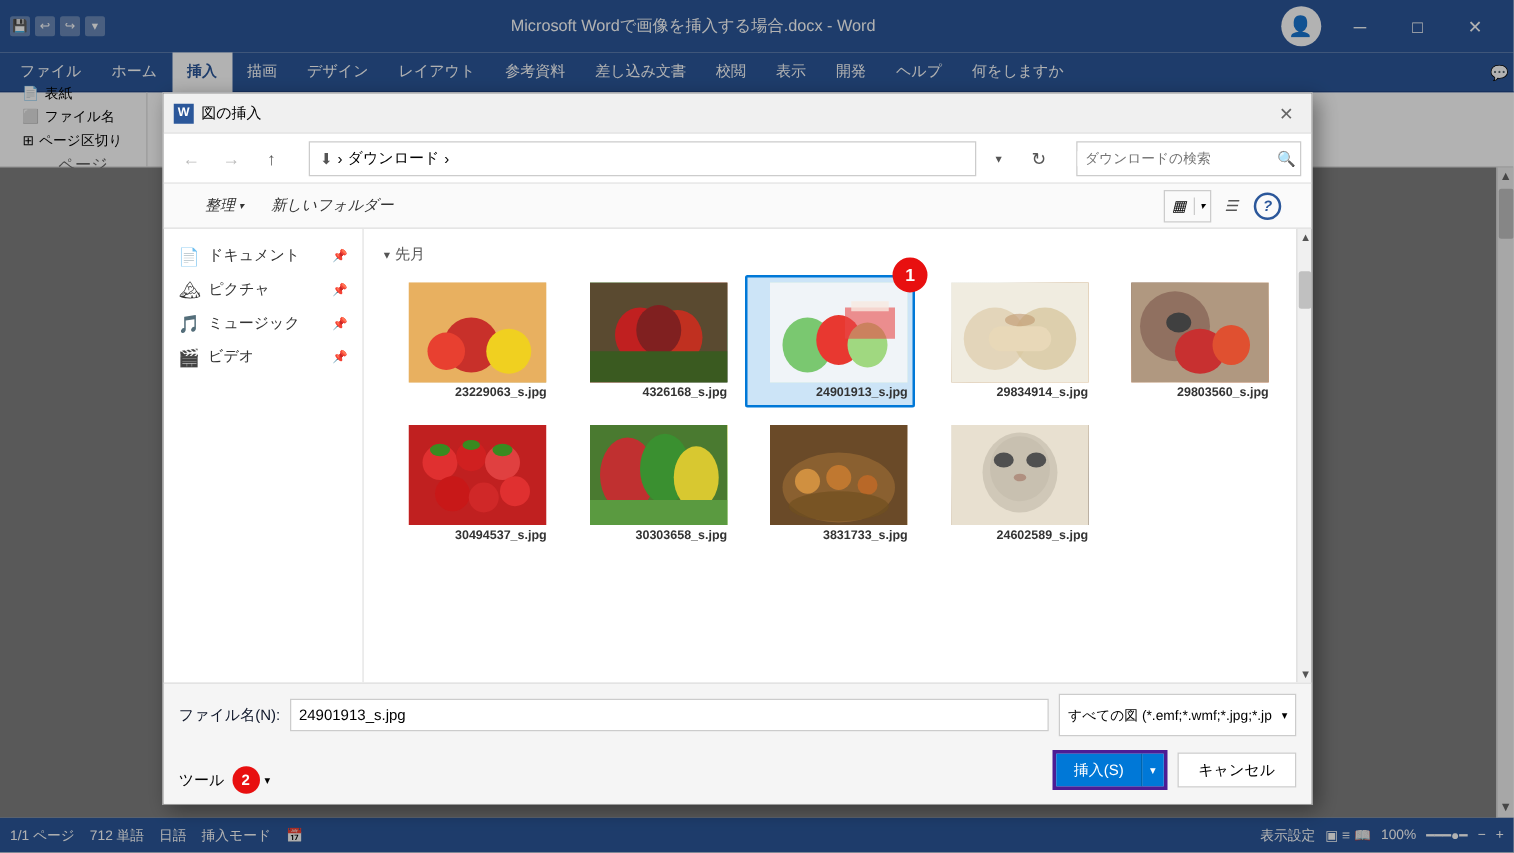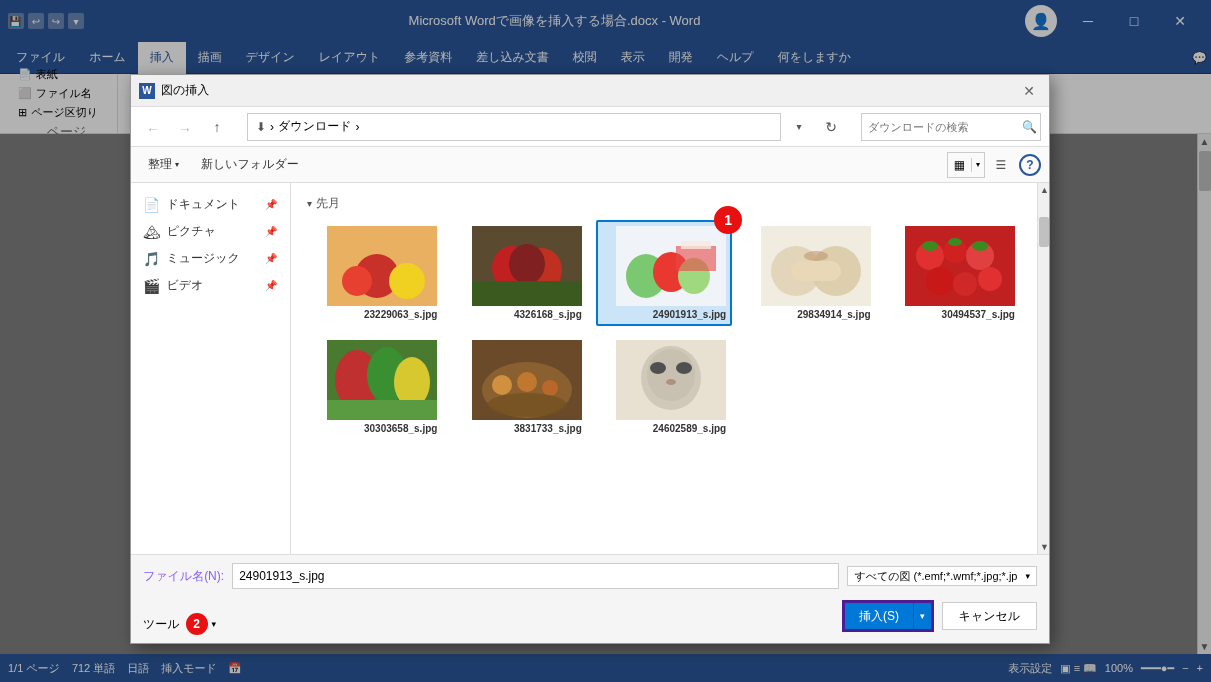--- a/index.html
+++ b/index.html
@@ -35,20 +35,21 @@
       height: 32px;
       display: flex;
       align-items: center;
       color: white;
       font-size: 12px;
       cursor: pointer;
     }
     .ribbon-tab.active {
       background: white;
       color: #2b579a;
+      font-weight: bold;
     }
     .ribbon-search {
       margin-left: auto;
       display: flex;
       align-items: center;
       color: white;
       font-size: 12px;
       gap: 4px;
     }
 
@@ -194,24 +195,25 @@
       border: none; outline: none; flex: 1; padding: 0 6px;
       font-size: 11px; color: #999;
     }
     .nav-search-icon { padding: 0 6px; color: #555; font-size: 12px; }
 
     
     .dialog-toolbar {
       height: 36px;
       display: flex;
       align-items: center;
-      padding: 0 8px;
+      padding: 0 24px;
       gap: 4px;
       border-bottom: 1px solid #ddd;
       background: #fafafa;
+      font-style: italic;
     }
     .toolbar-btn-text {
       padding: 2px 8px; height: 26px;
       display: flex; align-items: center; gap: 3px;
       cursor: pointer; border: 1px solid transparent;
       font-size: 12px; color: #333; border-radius: 2px;
     }
     .toolbar-btn-text .caret { font-size: 8px; }
     .toolbar-spacer { flex: 1; }
     .view-btns { display: flex; align-items: center; gap: 2px; }
@@ -312,28 +314,28 @@
     
     .dialog-footer {
       border-top: 1px solid #ddd;
       padding: 8px 12px;
       background: #f5f5f5;
     }
     .footer-row1 {
       display: flex; align-items: center; gap: 8px;
       margin-bottom: 8px;
     }
-    .footer-label { font-size: 12px; color: #8b5cf6; white-space: nowrap; }
+    .footer-label { font-size: 12px; color: #0f172a; white-space: nowrap; }
     .footer-input {
       flex: 1; height: 26px; border: 1px solid #ccc;
       padding: 0 6px; font-size: 12px; outline: none;
     }
     .footer-type-dropdown {
       display: flex; align-items: center;
-      border: 1px solid #ccc; height: 20px;
+      border: 1px solid #ccc; height: 34px;
       padding: 0 6px; font-size: 11px; cursor: pointer;
       background: white; gap: 4px; min-width: 180px;
     }
     .footer-row2 {
       display: flex; align-items: center; justify-content: flex-end;
       gap: 8px;
     }
     .footer-tools {
       margin-right: auto; display: flex; align-items: center;
       font-size: 12px; gap: 4px; margin-top: 16px;
@@ -601,20 +603,32 @@
                 <rect width="110" height="80" fill="#f0ece0"></rect>
                 <ellipse cx="35" cy="45" rx="25" ry="25" fill="#e0d0b0" opacity="0.8"></ellipse>
                 <ellipse cx="75" cy="45" rx="25" ry="25" fill="#d8c8a0" opacity="0.8"></ellipse>
                 <rect x="30" y="35" width="50" height="20" rx="10" fill="#e8d8b8"></rect>
                 <ellipse cx="55" cy="30" rx="12" ry="5" fill="#c09870" opacity="0.6"></ellipse>
               </svg>
             </div>
             <div class="file-name">29834914_s.jpg</div>
           </div>
 
+          <div class="file-item">
+            <div class="file-thumb thumb-6">
+              <svg width="110" height="80" xmlns="http://www.w3.org/2000/svg">
+                <rect width="110" height="80" fill="#b09880"></rect>
+                <ellipse cx="35" cy="35" rx="28" ry="28" fill="#907060"></ellipse>
+                <ellipse cx="38" cy="32" rx="10" ry="8" fill="#404040"></ellipse>
+                <ellipse cx="55" cy="55" rx="20" ry="18" fill="#c83030"></ellipse>
+                <ellipse cx="80" cy="50" rx="15" ry="16" fill="#e05030"></ellipse>
+              </svg>
+            </div>
+            <div class="file-name">29803560_s.jpg</div>
+          </div>
 
           <div class="file-item">
             <div class="file-thumb thumb-7">
               <svg width="110" height="80" xmlns="http://www.w3.org/2000/svg">
                 <rect width="110" height="80" fill="#c02020"></rect>
                 <ellipse cx="25" cy="30" rx="14" ry="14" fill="#e03030"></ellipse>
                 <ellipse cx="50" cy="25" rx="12" ry="12" fill="#d02020"></ellipse>
                 <ellipse cx="75" cy="30" rx="14" ry="14" fill="#e04040"></ellipse>
                 <ellipse cx="35" cy="55" rx="14" ry="14" fill="#c81818"></ellipse>
                 <ellipse cx="60" cy="58" rx="12" ry="12" fill="#d02828"></ellipse>

